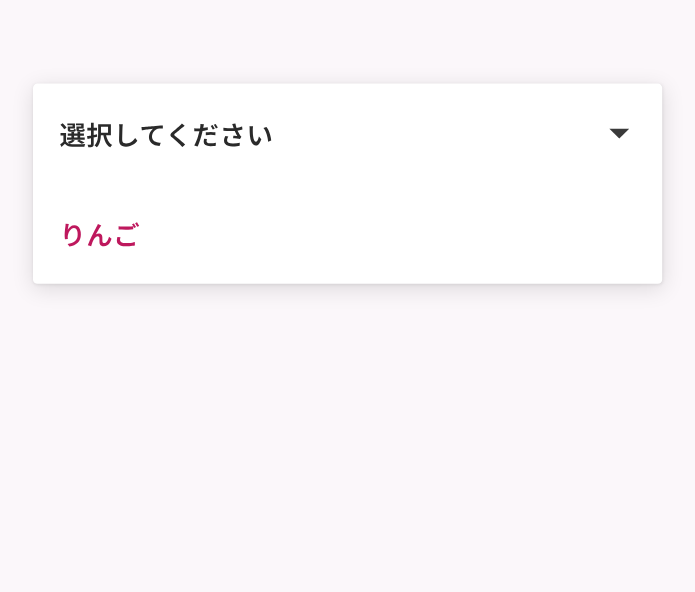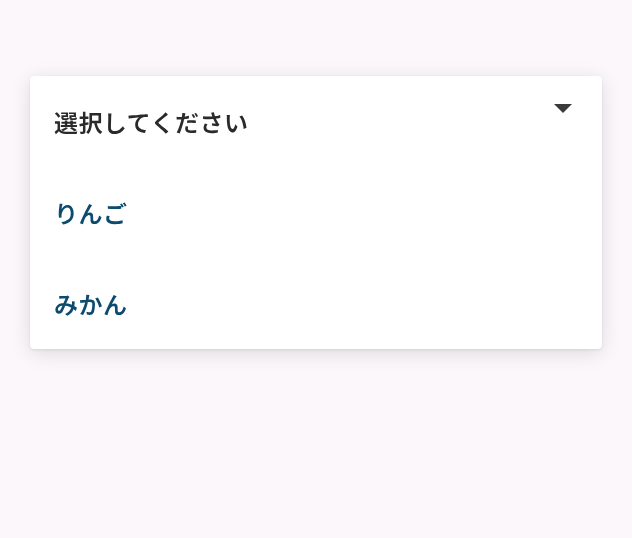--- a/index.html
+++ b/index.html
@@ -16,20 +16,21 @@
     }
     .dropdown {
       width: 572px;
       background: #ffffff;
       border-radius: 4px;
       box-shadow: 0 4px 20px rgba(0,0,0,0.12), 0 1px 3px rgba(0,0,0,0.08);
       overflow: hidden;
     }
     .dropdown-header {
       display: flex;
+      align-items: center;
       justify-content: space-between;
       padding: 28px 24px 28px 24px;
       cursor: pointer;
     }
     .dropdown-header-text {
       font-size: 24px;
       font-weight: 600;
       color: #2a2a2a;
       letter-spacing: 0.5px;
     }
@@ -41,30 +42,29 @@
       border-top: 9px solid #3a3a3a;
       margin-right: 6px;
     }
     .dropdown-options {
       list-style: none;
     }
     .dropdown-option {
       padding: 28px 24px;
       font-size: 24px;
       font-weight: 600;
-      color: #0c4a6e;
+      color: #be185d;
       cursor: pointer;
       letter-spacing: 0.5px;
     }
   </style>
 </head>
 <body>
 
 <div class="dropdown">
   <div class="dropdown-header">
     <span class="dropdown-header-text">選択してください</span>
     <span class="chevron"></span>
   </div>
   <ul class="dropdown-options">
     <li class="dropdown-option">りんご</li>
-    <li class="dropdown-option">みかん</li>
   </ul>
 </div>
 
 </body></html>

